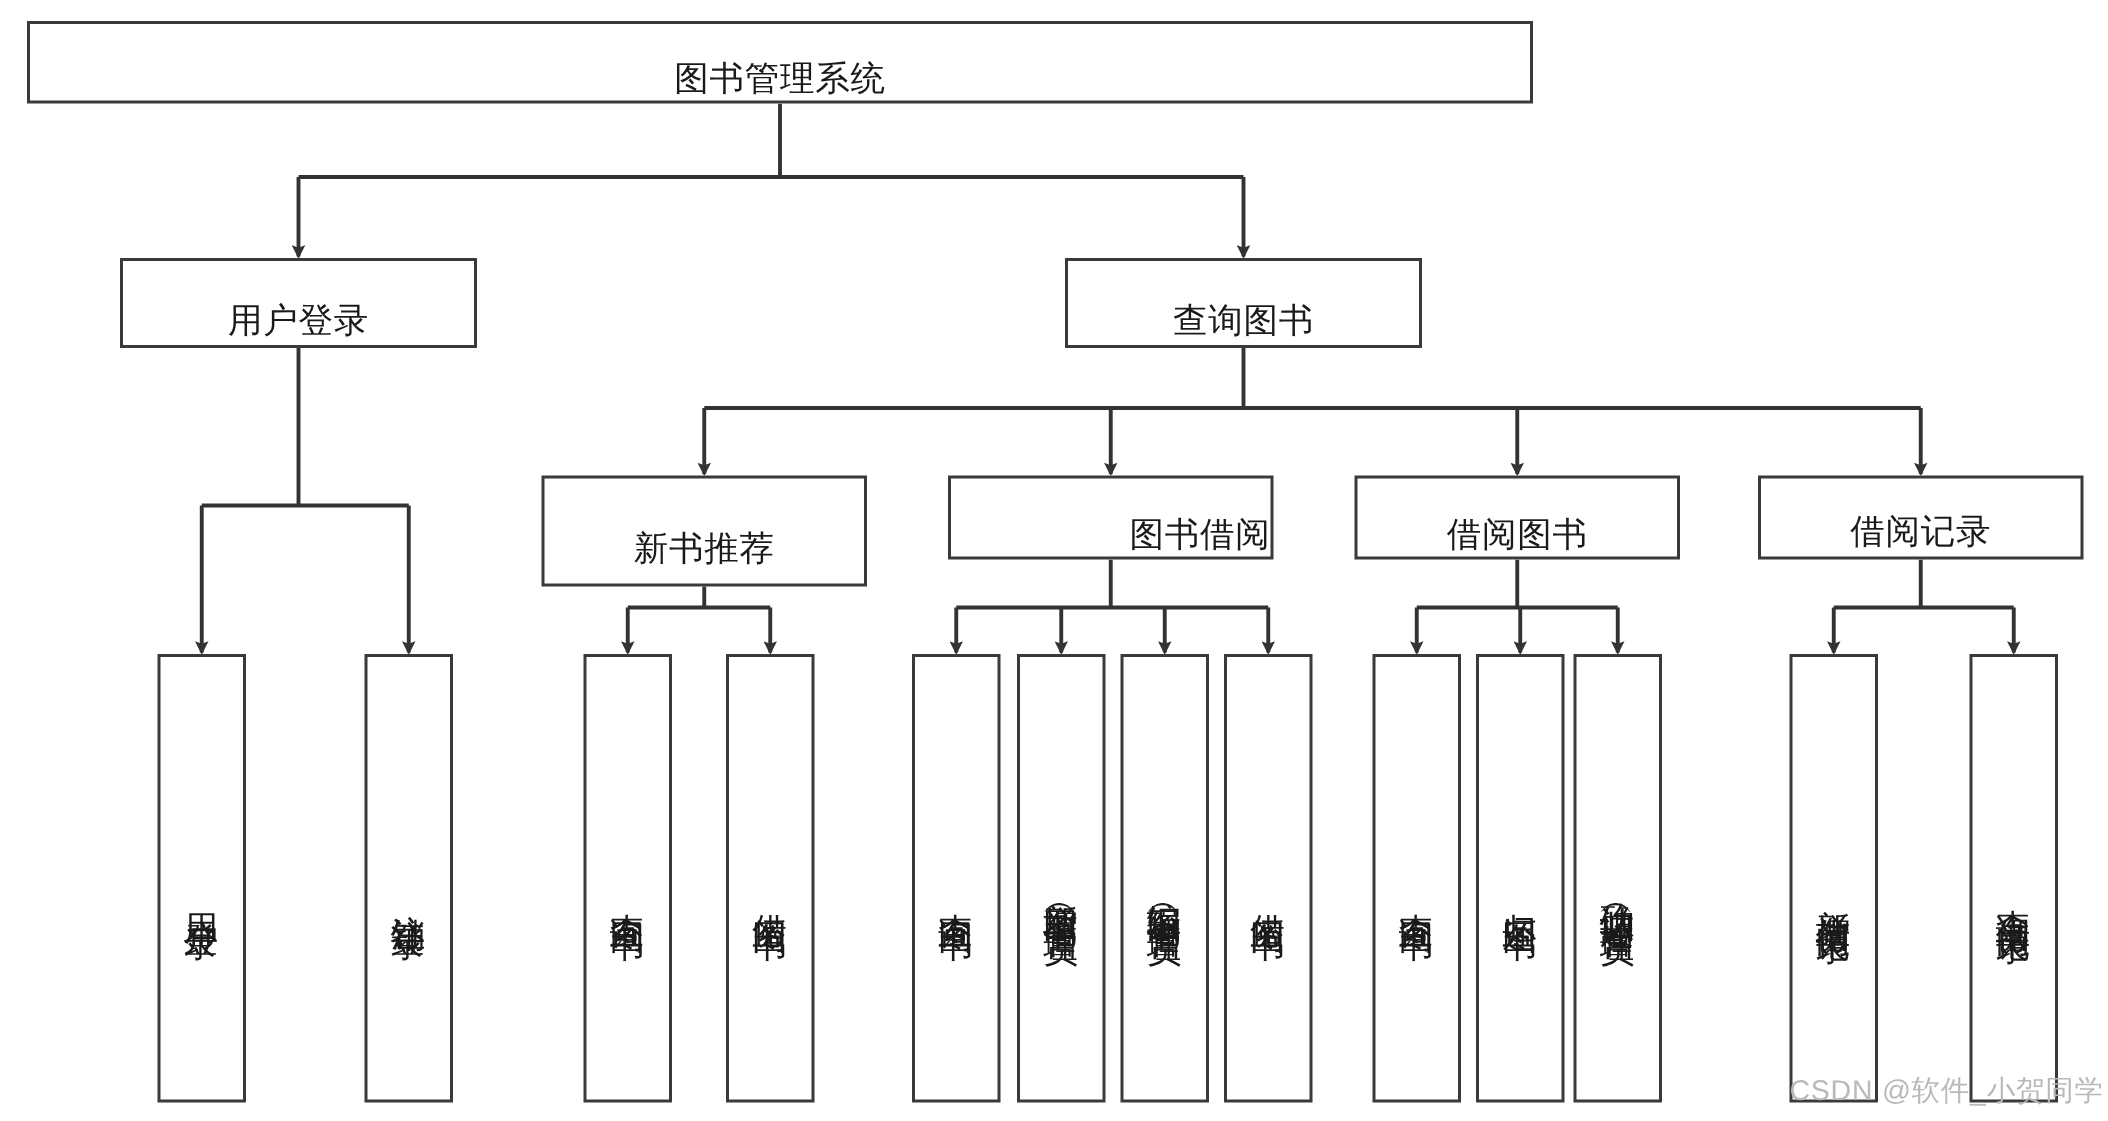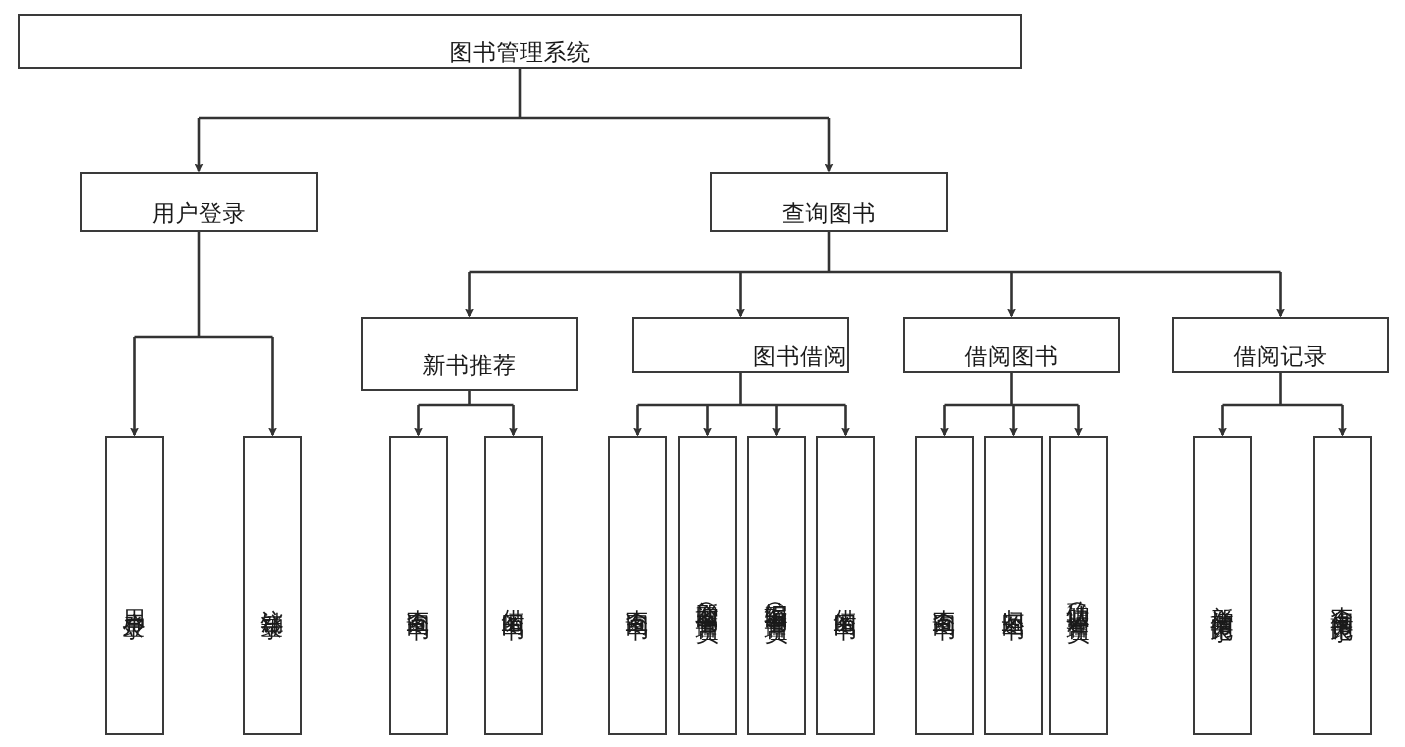--- a/index.html
+++ b/index.html
@@ -120,21 +120,21 @@
       </div>
       <div class="node horizontal" style="left: 361px; top: 317px; width: 217px; height: 74px;">
         <span class="node-label">新书推荐</span>
       </div>
       <div class="node horizontal" style="left: 632px; top: 317px; width: 217px; height: 56px; justify-content: flex-end;">
         <span class="node-label">图书借阅</span>
       </div>
       <div class="node horizontal" style="left: 903px; top: 317px; width: 217px; height: 56px;">
         <span class="node-label">借阅图书</span>
       </div>
-      <div class="node horizontal" style="left: 1172px; top: 317px; width: 217px; height: 56px;">
+      <div class="node horizontal" style="left: 1172px; top: 317px; width: 217px; height: 56px; font-family: Liberation Mono, monospace;">
         <span class="node-label">借阅记录</span>
       </div>
       <div class="node vertical" style="left: 105px; top: 436px; width: 59px; height: 299px;">
         <span class="node-label">用户登录</span>
       </div>
       <div class="node vertical" style="left: 243px; top: 436px; width: 59px; height: 299px;">
         <span class="node-label">注销登录</span>
       </div>
       <div class="node vertical" style="left: 389px; top: 436px; width: 59px; height: 299px;">
         <span class="node-label">查询图书</span>
@@ -164,14 +164,15 @@
         <span class="node-label">确认归还（管理员）</span>
       </div>
       <div class="node vertical" style="left: 1193px; top: 436px; width: 59px; height: 299px;">
         <span class="node-label">新增借阅记录</span>
       </div>
       <div class="node vertical" style="left: 1313px; top: 436px; width: 59px; height: 299px;">
         <span class="node-label">查询借阅记录</span>
       </div>
     </div>
 
+  <div class="watermark" style="left: 1193px; top: 714px;">CSDN @软件_小贺同学</div>
 
 </div>
 
 </body></html>

